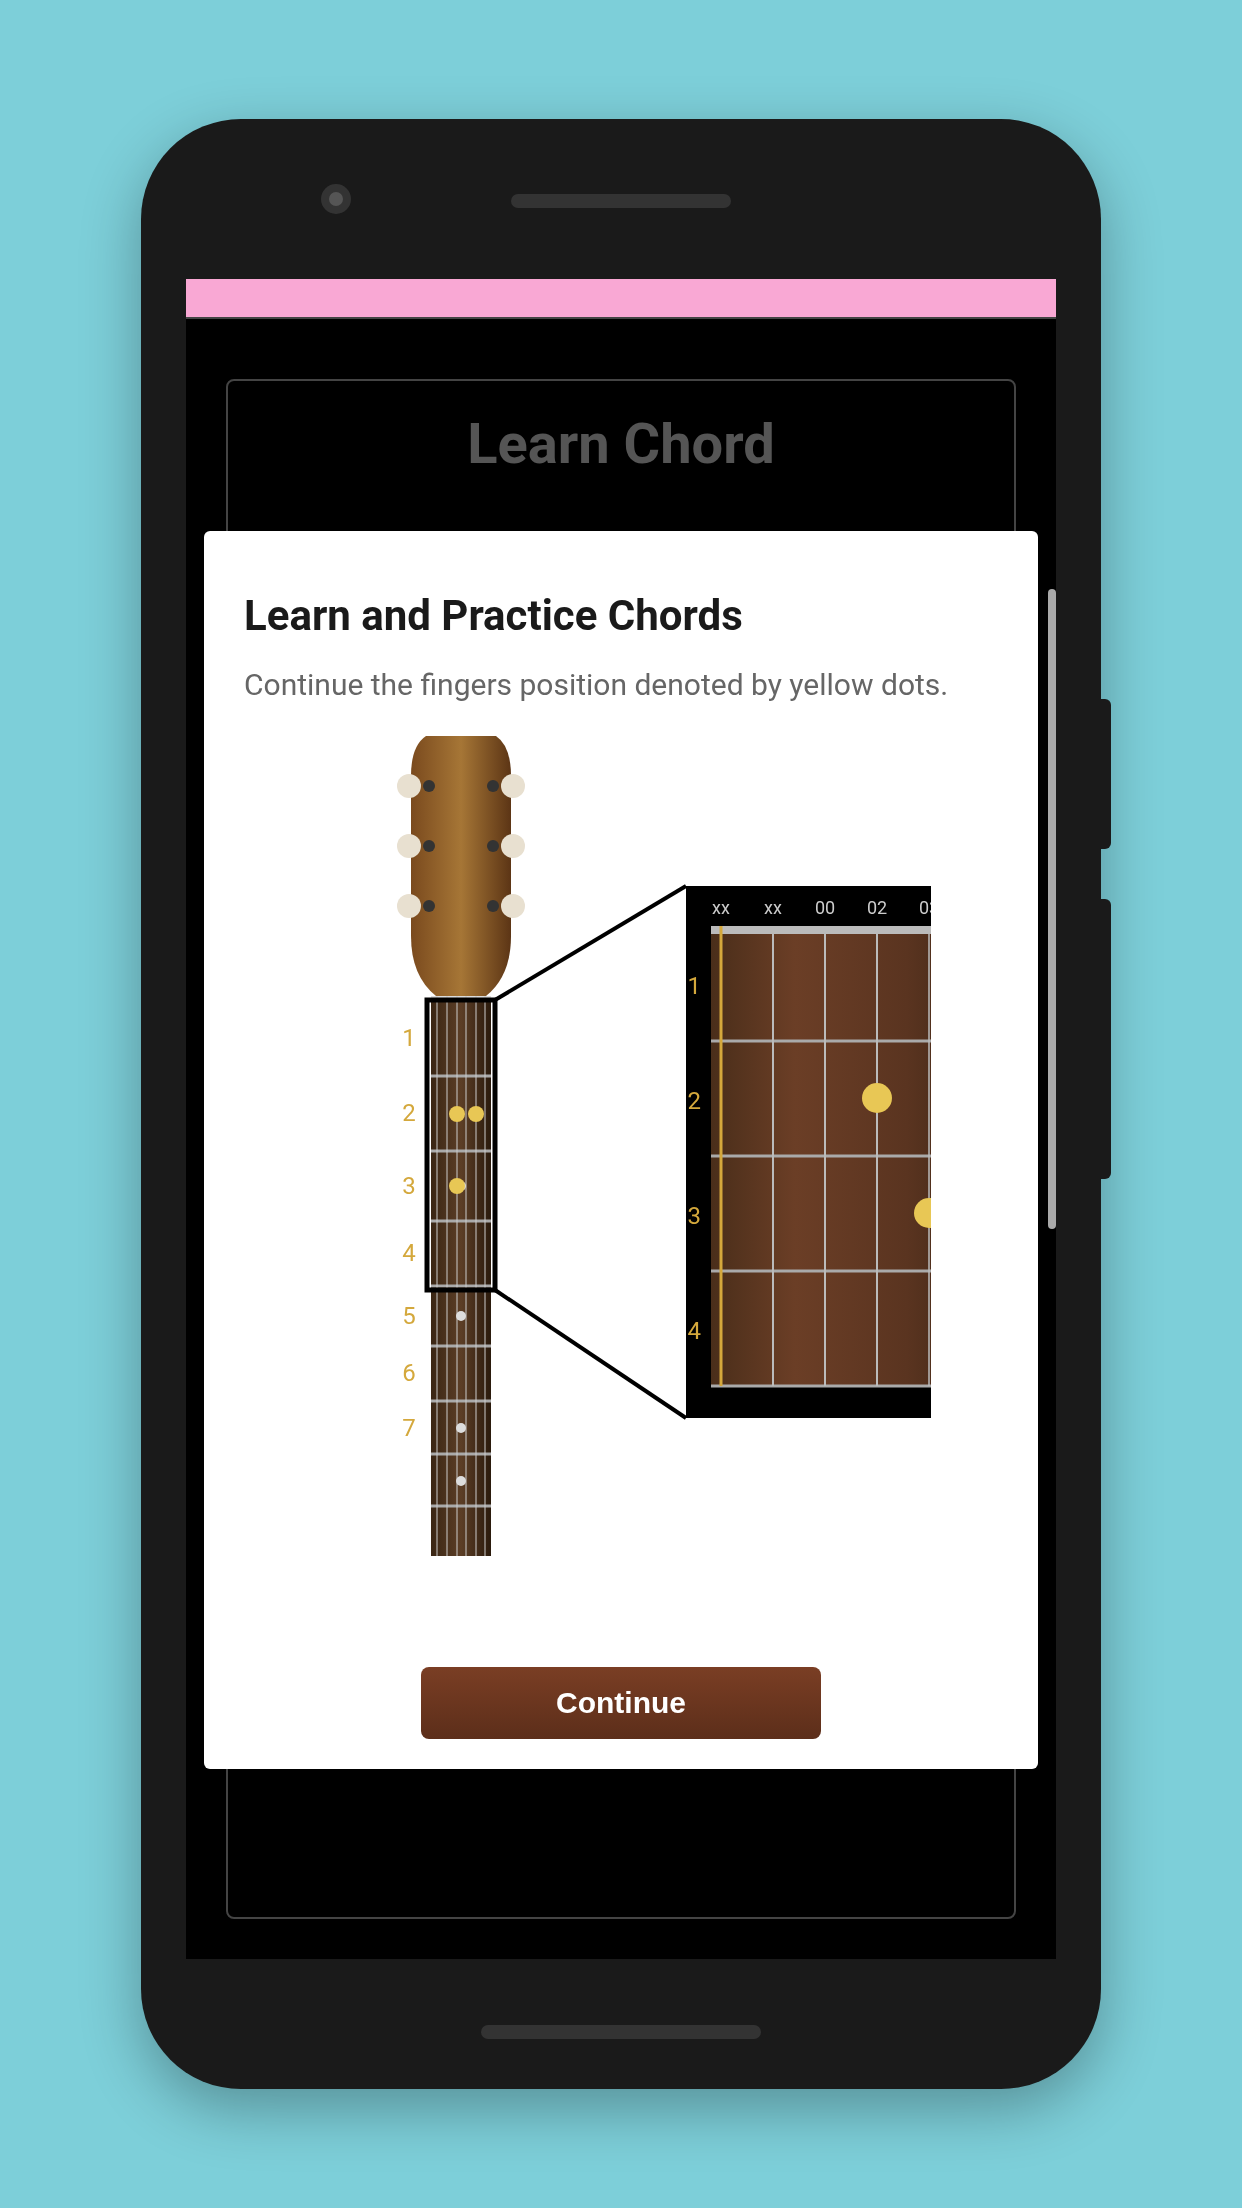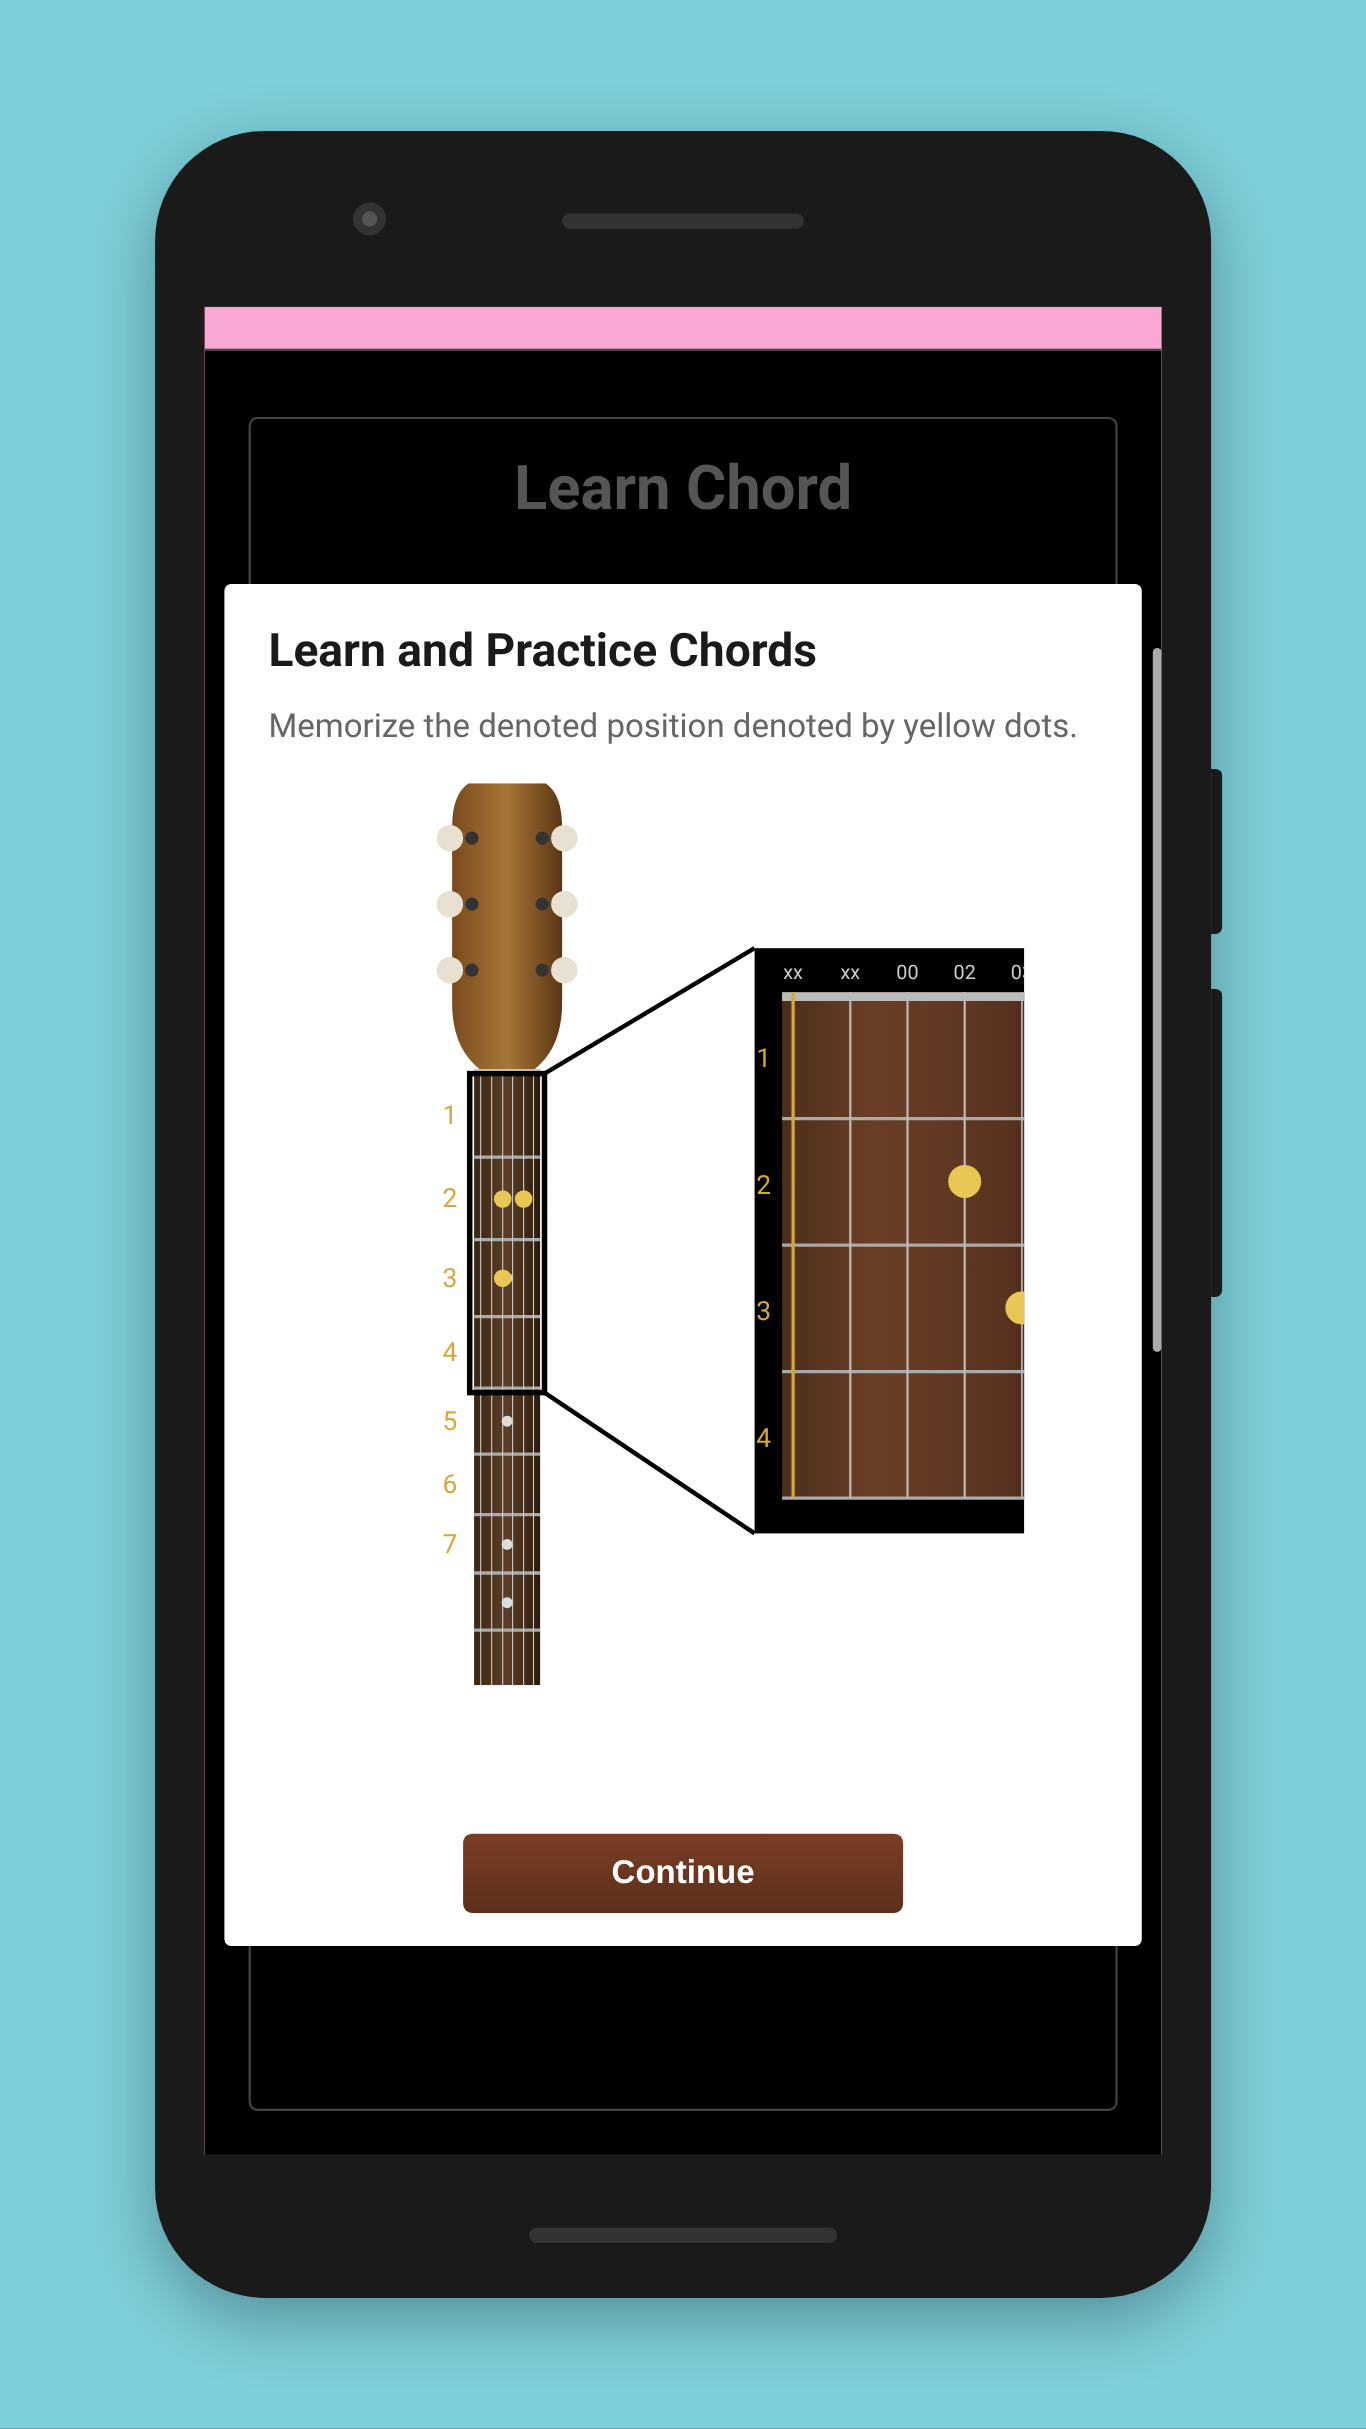--- a/index.html
+++ b/index.html
@@ -131,21 +131,21 @@
   border-radius: 4px;
 }
 .modal {
   position: absolute;
   top: 252px;
   left: 18px;
   right: 18px;
   height: 1238px;
   background: #fff;
   border-radius: 6px;
-  padding: 36px 40px 30px 40px;
+  padding: 60px 40px 30px 40px;
   display: flex;
   flex-direction: column;
 }
 .modal-title {
   font-size: 42px;
   font-weight: 700;
   color: #1a1a1a;
   margin-bottom: 24px;
 }
 .modal-subtitle {
@@ -191,21 +191,21 @@
     <div class="app-bg">
       <div class="bg-card">
         <div class="bg-title">Learn Chord</div>
         <div class="bg-tap">Tap to continue</div>
       </div>
       <div class="scroll-indicator"></div>
     </div>
 
     <div class="modal">
       <div class="modal-title">Learn and Practice Chords</div>
-      <div class="modal-subtitle">Memorize the denoted position denoted by yellow dots.</div>
+      <div class="modal-subtitle">Continue the fingers position denoted by yellow dots.</div>
 
       <div class="illustration">
         <svg class="guitar-svg" viewBox="0 0 620 820">
 
           <g>
             <path d="M 115 0 L 185 0 Q 200 10 200 40 L 200 200 Q 200 240 175 260 L 125 260 Q 100 240 100 200 L 100 40 Q 100 10 115 0 Z" fill="url(#headGrad)"></path>
 
             <circle cx="98" cy="50" r="12" fill="#e8e0d0"></circle>
             <circle cx="98" cy="110" r="12" fill="#e8e0d0"></circle>
             <circle cx="98" cy="170" r="12" fill="#e8e0d0"></circle>

